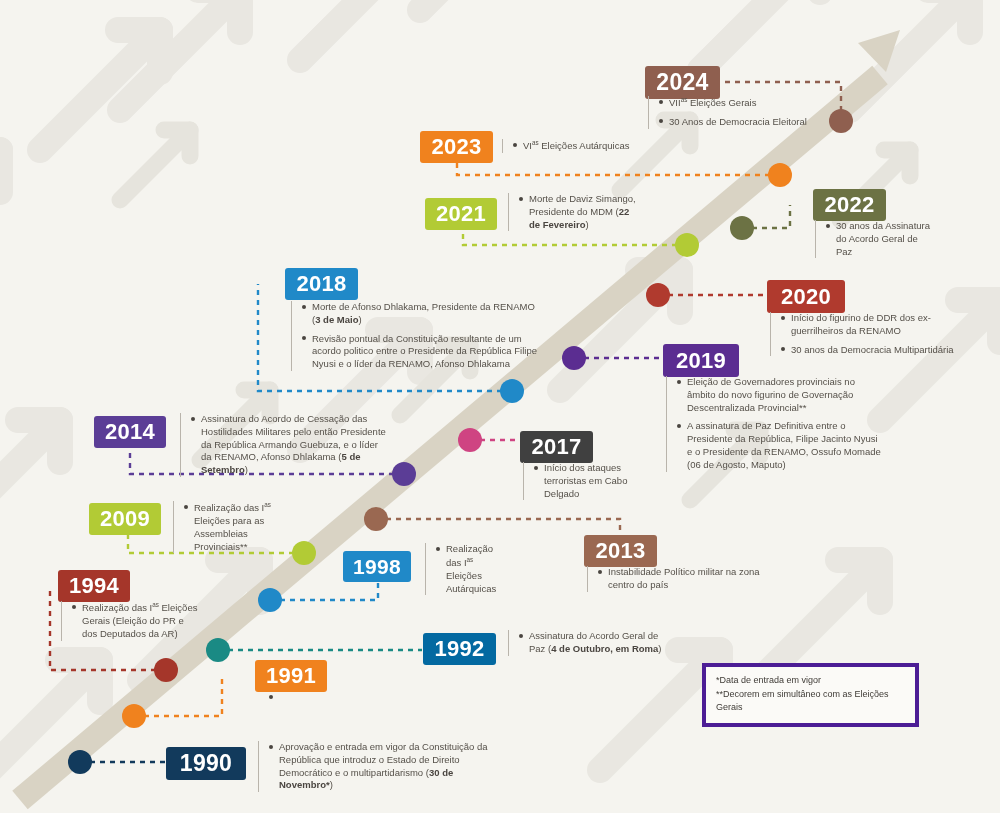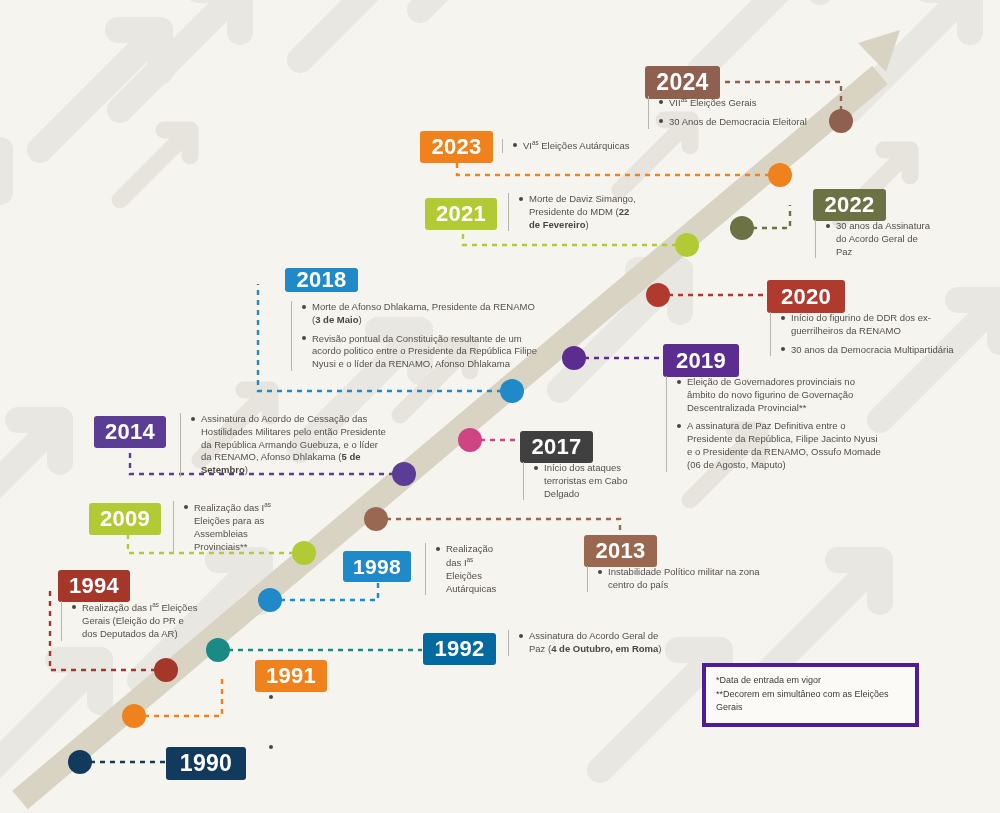--- a/index.html
+++ b/index.html
@@ -204,21 +204,21 @@
   </div>
 
   <div class="pill" style="left:663px;top:344px;width:76px;height:33px;font-size:22px;background:#5b2d91;justify-content:center;">
     <span>2019</span>
   </div>
   <div class="events rule" style="left:666px;top:376px;width:215px;">
     <div class="ev"><span class="bullet"></span><span>Eleição de Governadores provinciais no âmbito do novo figurino de Governação Descentralizada Provincial**</span></div>
     <div class="ev"><span class="bullet"></span><span>A assinatura de Paz Definitiva entre o Presidente da República, Filipe Jacinto Nyusi e o Presidente da RENAMO, Ossufo Momade (06 de Agosto, Maputo)</span></div>
   </div>
 
-  <div class="pill" style="left:285px;top:268px;width:73px;height:24px;font-size:22px;background:#2089c8;">
+  <div class="pill" style="left:285px;top:268px;width:73px;height:32px;font-size:22px;background:#2089c8;">
     <span>2018</span>
   </div>
   <div class="events rule" style="left:291px;top:301px;width:250px;">
     <div class="ev"><span class="bullet"></span><span>Morte de Afonso Dhlakama, Presidente da RENAMO (<b>3 de Maio</b>)</span></div>
     <div class="ev"><span class="bullet"></span><span>Revisão pontual da Constituição resultante de um acordo politico entre o Presidente da República Filipe Nyusi e o líder da RENAMO, Afonso Dhlakama</span></div>
   </div>
 
   <div class="pill" style="left:520px;top:431px;width:73px;height:32px;font-size:22px;background:#404040;">
     <span>2017</span>
   </div>
@@ -272,21 +272,21 @@
     <span>1991</span>
   </div>
   <div class="events rule" style="left:258px;top:691px;width:210px;">
     <div class="ev"><span class="bullet"></span></div>
   </div>
 
   <div class="pill" style="left:166px;top:747px;width:80px;height:33px;font-size:23px;background:#123a5c;">
     <span>1990</span>
   </div>
   <div class="events rule" style="left:258px;top:741px;width:250px;">
-    <div class="ev"><span class="bullet"></span></div>
+    <div class="ev"><span class="bullet"></span><span>Aprovação e entrada em vigor da Constituição da República que introduz o Estado de Direito Democrático e o multipartidarismo (<b>30 de Novembro*</b>)</span></div>
   </div>
 
   <div id="footnote" style="left:702px;top:663px;width:217px;">
     <div>*Data de entrada em vigor</div>
     <div>**Decorem em simultâneo com as Eleições Gerais</div>
   </div>
 
 </div>
 
 </body></html>

